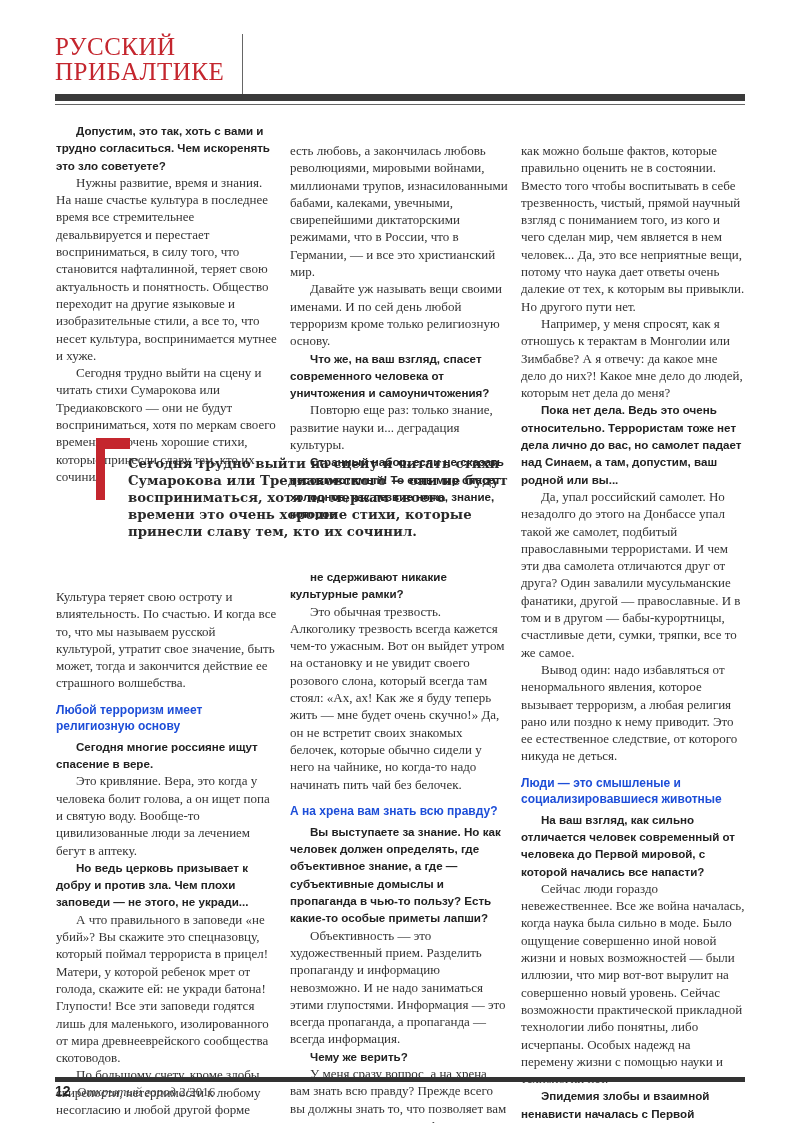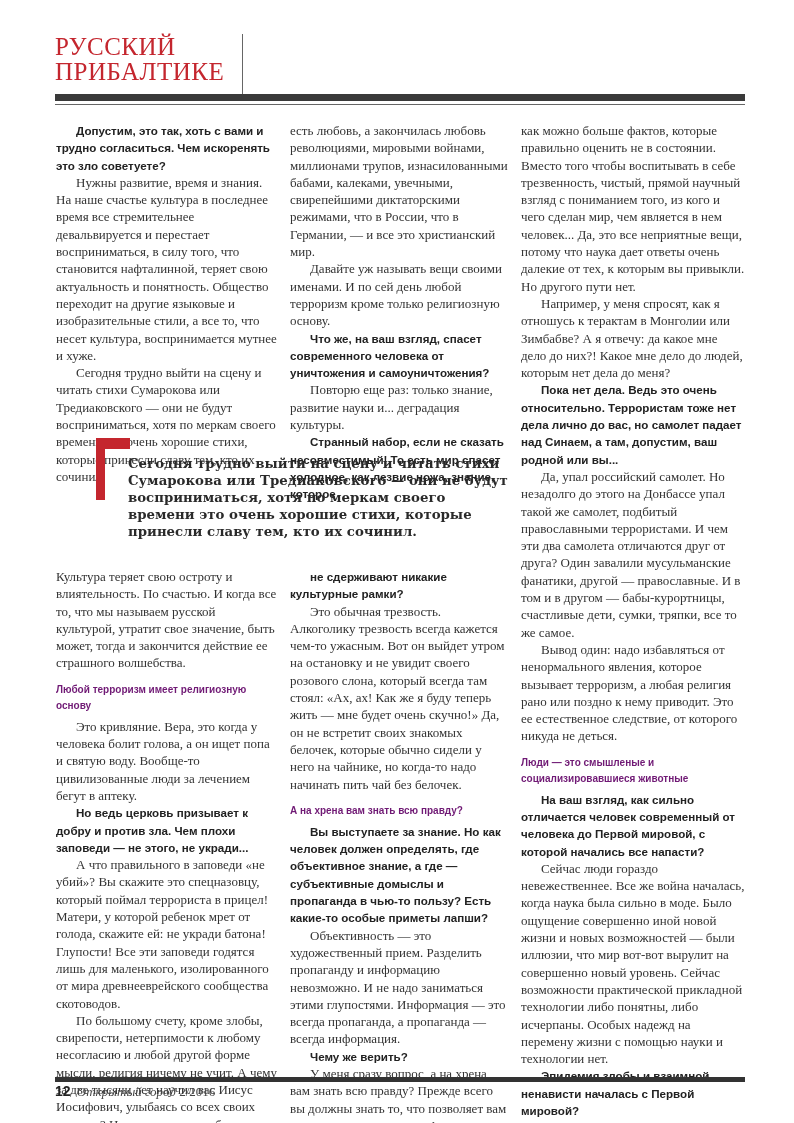--- a/index.html
+++ b/index.html
@@ -8,23 +8,23 @@
   .rubric { position: absolute; left: 0; top: 4px; font-family: "Liberation Serif", serif; color: #c4262e; font-size: 25px; line-height: 25px; letter-spacing: 0.5px; }
   .hdr-divider { position: absolute; left: 187px; top: 4px; width: 1px; height: 62px; background: #666; }
   .headline { position: absolute; left: 199px; top: 6px; width: 490px; }
   .headline .author { font-family: "DejaVu Serif", serif; font-weight: bold; color: #c4262e; font-size: 15px; line-height: 17px; letter-spacing: 0.3px; }
   .headline .quote { font-family: "Liberation Serif", serif; color: #333; font-size: 16.5px; line-height: 16px; }
   .rule-thick { position: absolute; left: 55px; top: 94px; width: 690px; height: 7px; background: #3a3a3a; }
   .rule-thin { position: absolute; left: 55px; top: 104px; width: 690px; height: 1px; background: #666; }
 
   .col { position: absolute; font-family: "Liberation Serif", serif; font-size: 13px; line-height: 17.3px; color: #333; }
   .col p { margin: 0; text-indent: 20px; }
-  .col p.noind { text-indent: 0; }
+  .col p.noind { text-indent: 0; margin-top: 20px; }
   .col .q { font-family: "Liberation Sans", sans-serif; font-weight: bold; font-size: 11.6px; line-height: 17.3px; color: #222; margin: 0; }
-  .col h3 { font-family: "Liberation Sans", sans-serif; font-weight: 900; font-size: 10px; line-height: 16px; color: #701a75; margin: 10px 0 4px 0; }
+  .col h3 { font-family: "Liberation Sans", sans-serif; font-weight: 900; font-size: 12px; line-height: 16px; color: #1d4ed8; margin: 10px 0 4px 0; }
   .c1 { left: 56px; width: 222px; }
   .c2 { left: 290px; width: 218px; }
   .c3 { left: 521px; width: 224px; }
 
   .pullquote { position: absolute; left: 96px; top: 438px; width: 410px; height: 100px; }
   .pq-bar-v { position: absolute; left: 0; top: 0; width: 9px; height: 62px; background: #c4262e; }
   .pq-bar-h { position: absolute; left: 0; top: 0; width: 34px; height: 11px; background: #c4262e; }
   .pq-text { position: absolute; left: 32px; top: 17px; width: 380px; font-family: "DejaVu Serif", serif; font-weight: bold; font-size: 13.3px; line-height: 17px; color: #2a2a2a; }
 
   .footer-rule { position: absolute; left: 55px; top: 1077px; width: 690px; height: 5px; background: #333; }
@@ -71,20 +71,21 @@
 
 <div class="pullquote">
   <div class="pq-bar-v"></div>
   <div class="pq-bar-h"></div>
   <div class="pq-text">Сегодня трудно выйти на сцену и читать стихи Сумарокова или Тредиаковского — они не будут восприниматься, хотя по меркам своего времени это очень хорошие стихи, которые принесли славу тем, кто их сочинил.</div>
 </div>
 
 <div class="col c1" style="top:568px;">
     <p class="noind">Культура теряет свою остроту и влиятельность. По счастью. И когда все то, что мы называем русской культурой, утратит свое значение, быть может, тогда и закончится действие ее страшного волшебства.</p>
     <h3>Любой терроризм имеет религиозную основу</h3>
+    <p class="q">Сегодня многие россияне ищут спасение в вере.</p>
     <p>Это кривляние. Вера, это когда у человека болит голова, а он ищет попа и святую воду. Вообще-то цивилизованные люди за лечением бегут в аптеку.</p>
     <p class="q">Но ведь церковь призывает к добру и против зла. Чем плохи заповеди — не этого, не укради...</p>
     <p>А что правильного в заповеди «не убий»? Вы скажите это спецназовцу, который поймал террориста в прицел! Матери, у которой ребенок мрет от голода, скажите ей: не укради батона! Глупости! Все эти заповеди годятся лишь для маленького, изолированного от мира древнееврейского сообщества скотоводов.</p>
     <p>По большому счету, кроме злобы, свирепости, нетерпимости к любому несогласию и любой другой форме мысли, религия ничему не учит. А чему за две тысячи лет научил вас Иисус Иосифович, улыбаясь со всех своих досочек? Нам говорили, что бог</p>
   </div>
 <div class="col c2" style="top:568px;">
     <p class="q">не сдерживают никакие культурные рамки?</p>
     <p>Это обычная трезвость. Алкоголику трезвость всегда кажется чем-то ужасным. Вот он выйдет утром на остановку и не увидит своего розового слона, который всегда там стоял: «Ах, ах! Как же я буду теперь жить — мне будет очень скучно!» Да, он не встретит своих знакомых белочек, которые обычно сидели у него на чайнике, но когда-то надо начинать пить чай без белочек.</p>
     <h3>А на хрена вам знать всю правду?</h3>
     <p class="q">Вы выступаете за знание. Но как человек должен определять, где объективное знание, а где — субъективные домыслы и пропаганда в чью-то пользу? Есть какие-то особые приметы лапши?</p>

